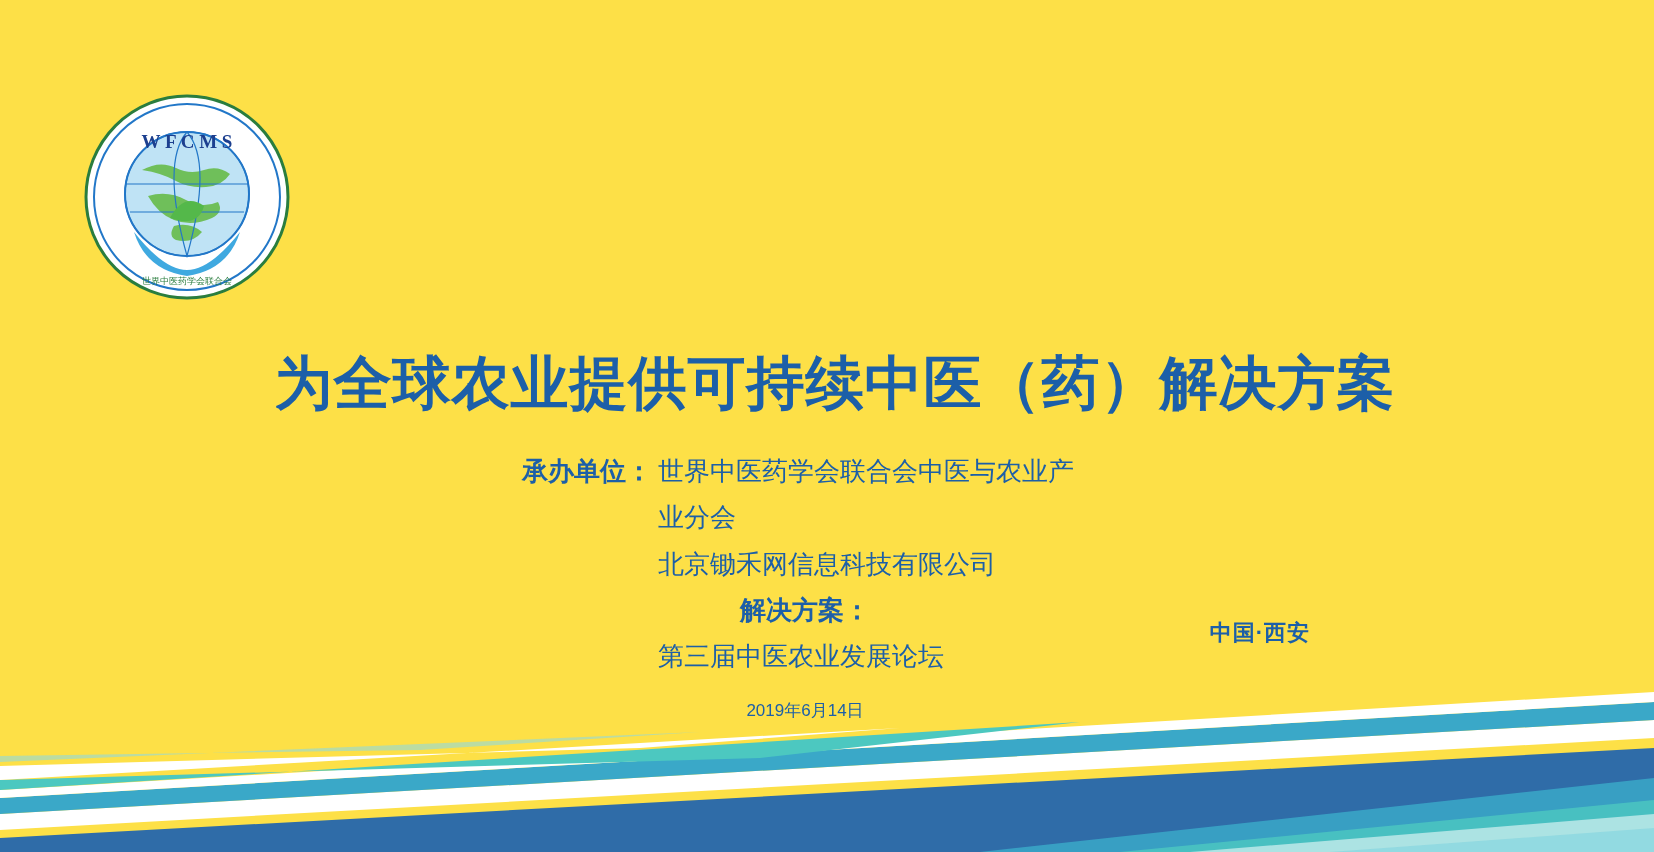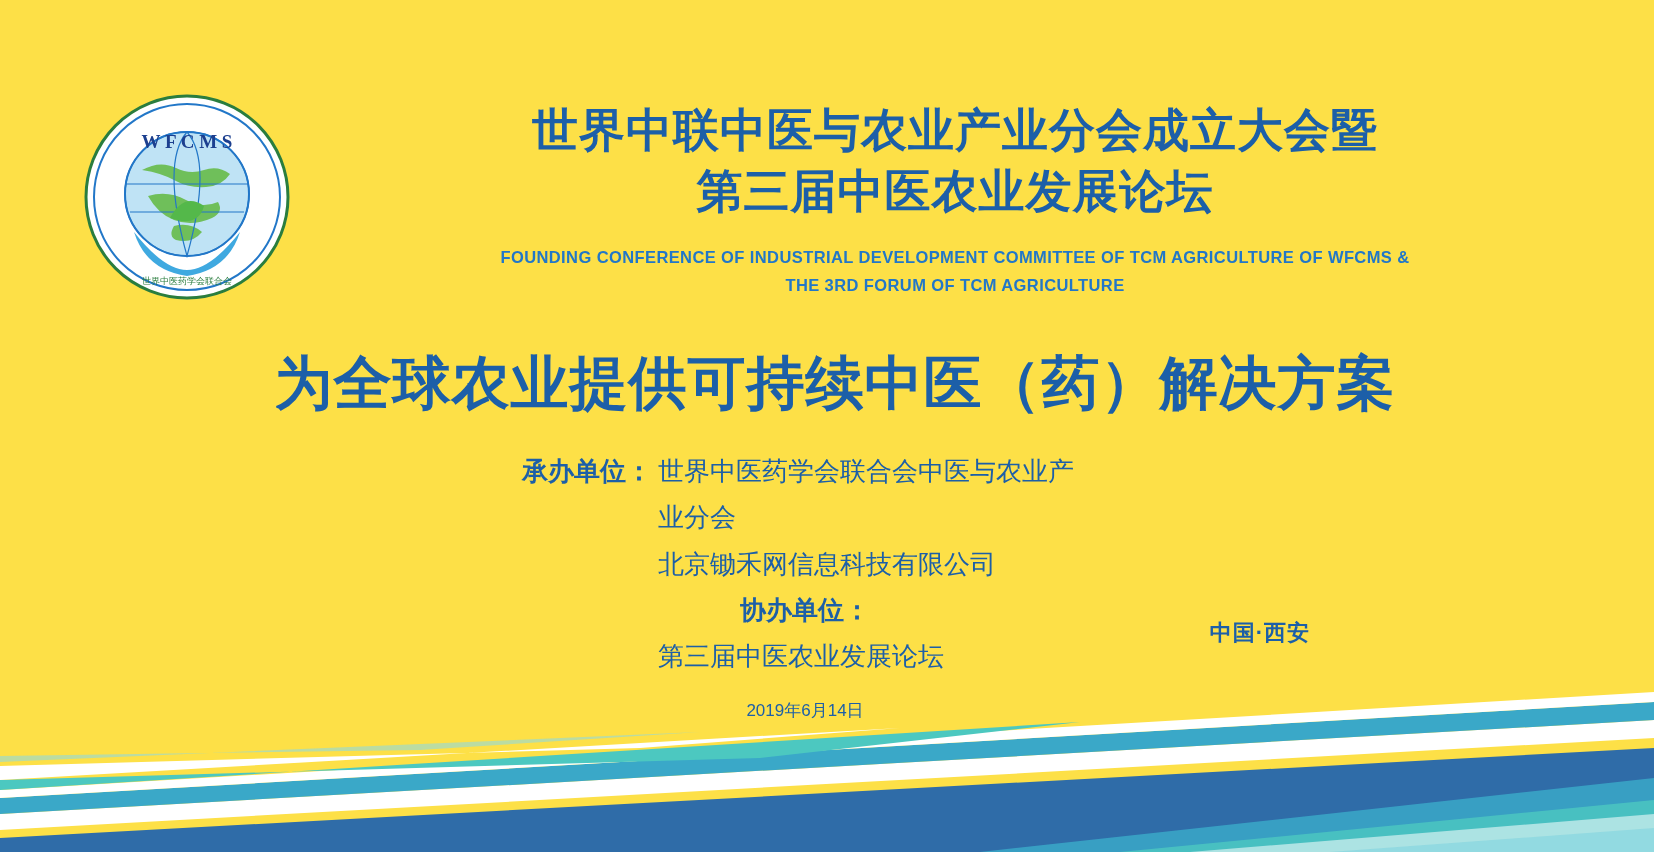--- a/index.html
+++ b/index.html
@@ -158,40 +158,34 @@
     <ellipse cx="105" cy="102" rx="62" ry="62" fill="none" stroke="#2277c8" stroke-width="1.5"></ellipse>
     <path d="M105 40 q-26 30 0 124 q26 -94 0 -124 z" fill="none" stroke="#2277c8" stroke-width="1.2"></path>
     <path d="M44 92 h122 M48 120 h114" stroke="#2277c8" stroke-width="1.2" fill="none"></path>
 
     <path d="M52 140 q30 38 53 38 q23 0 53 -38 q-12 38 -53 44 q-41 -6 -53 -44 z" fill="#3fa9e0"></path>
     <path d="M88 126 q14 -26 34 -12 q-6 22 -34 12 z" fill="#54b84a"></path>
     <text x="105" y="56" text-anchor="middle" font-family="Liberation Serif, serif" font-size="19" font-weight="bold" fill="#1c3f8f">W F C M S</text>
     <text x="105" y="192" text-anchor="middle" font-family="Liberation Sans, sans-serif" font-size="9" fill="#2a7d3e">世界中医药学会联合会</text>
   </svg>
 
-  <div class="titleblock">
-    <div class="title-cn">世界中联中医与农业产业分会成立大会暨</div>
-    <div class="title-cn">第三届中医农业发展论坛</div>
-    <div class="title-en">FOUNDING CONFERENCE OF INDUSTRIAL DEVELOPMENT COMMITTEE OF TCM AGRICULTURE OF WFCMS &amp;</div>
-    <div class="title-en" style="margin-top:0">THE 3RD FORUM OF TCM AGRICULTURE</div>
-  </div>
 
   <div class="slogan">为全球农业提供可持续中医（药）解决方案</div>
 
   <div class="orgblock">
     <div class="orgrow">
       <div class="orglabel">承办单位：</div>
       <div class="orgvalue">世界中医药学会联合会中医与农业产业分会</div>
     </div>
     <div class="orgrow">
       <div class="orglabel"></div>
       <div class="orgvalue">北京锄禾网信息科技有限公司</div>
     </div>
     <div class="orgrow">
-      <div class="orglabel">协办单位：</div>
+      <div class="orglabel">解决方案：</div>
     </div>
     <div class="orgrow">
       <div class="orglabel"></div>
       <div class="orgvalue">第三届中医农业发展论坛</div>
     </div>
   </div>
 
   <div class="place">中国·西安</div>
   <div class="date">2019年6月14日</div>
 

